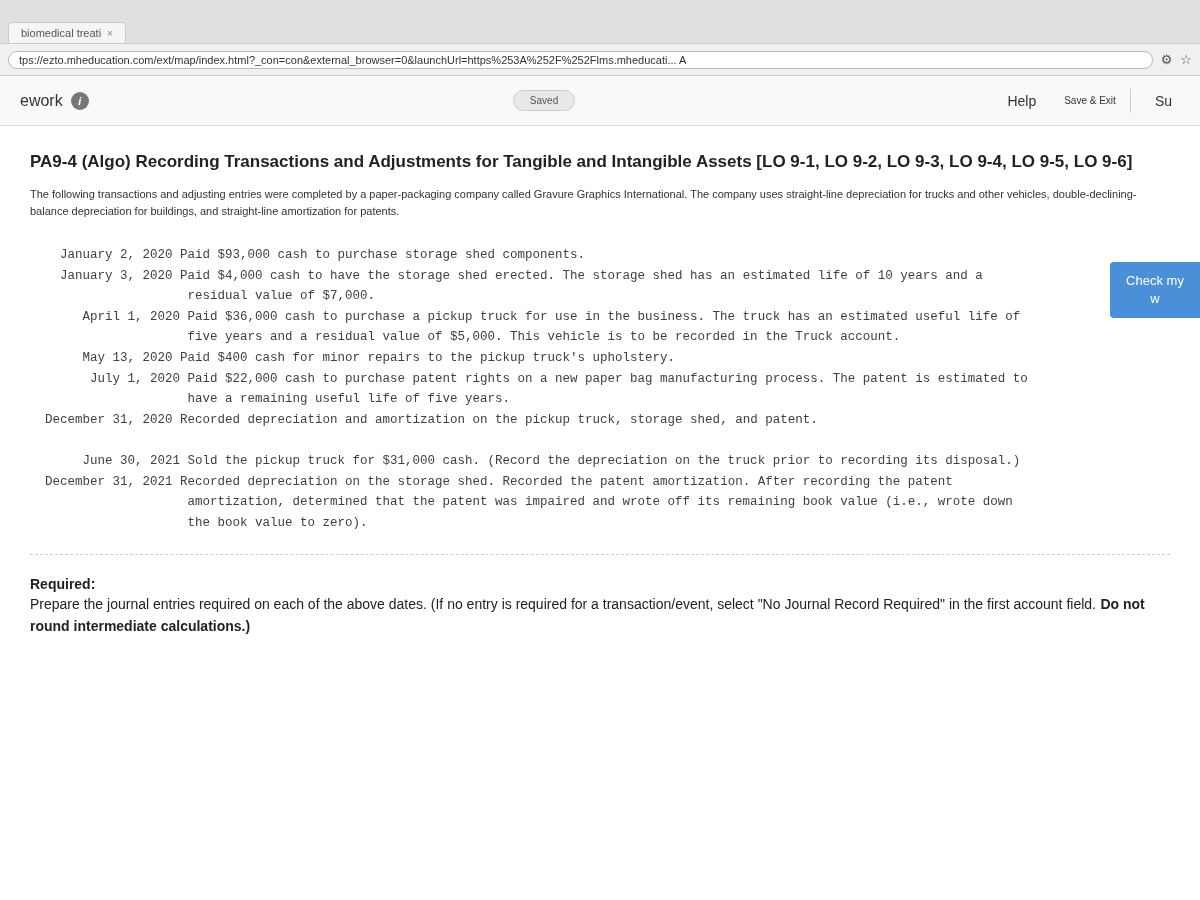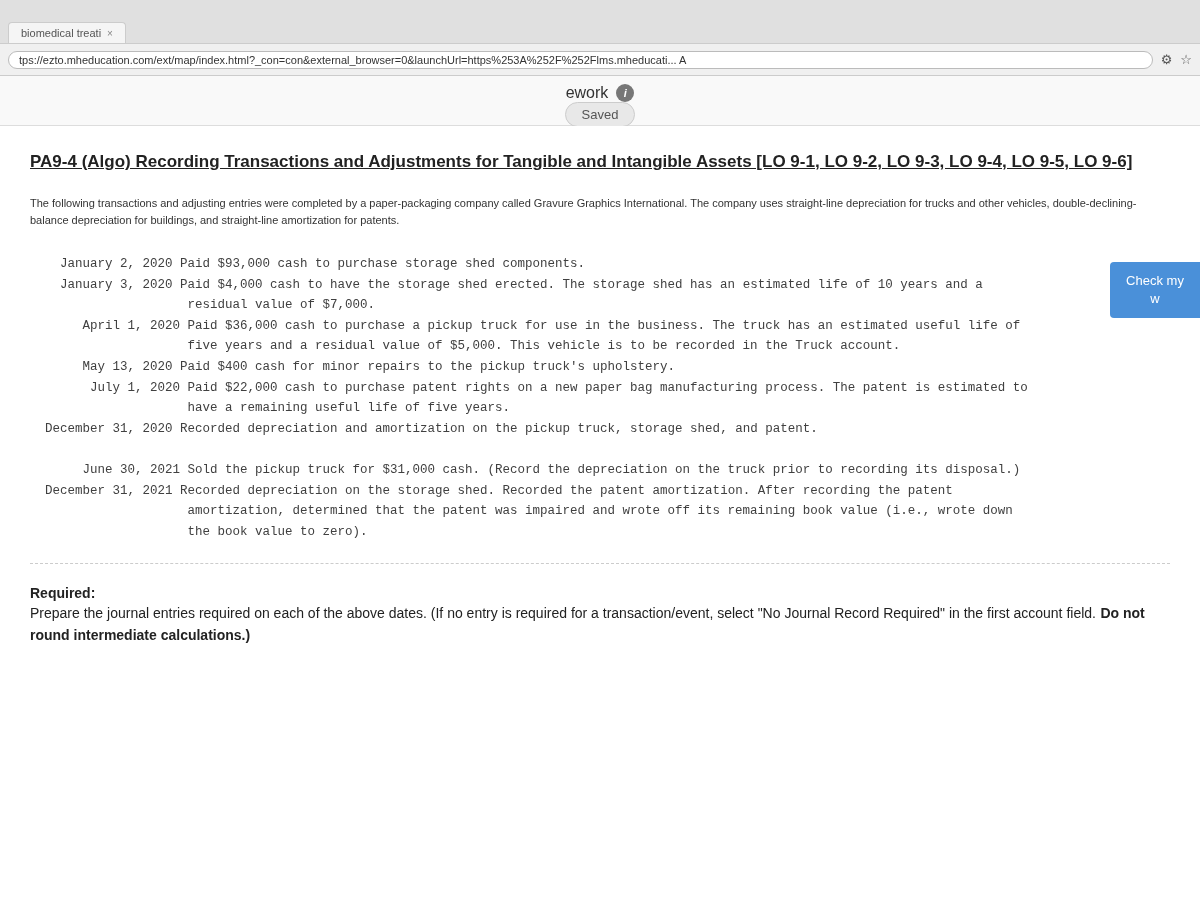--- a/index.html
+++ b/index.html
@@ -70,21 +70,20 @@
 
     
     .app-header {
       background: #f9f9f9;
       border-bottom: 1px solid #ddd;
       padding: 8px 20px;
       display: flex;
       align-items: center;
       justify-content: space-between;
       height: 50px;
-      flex-direction: column;
     }
     .header-left {
       display: flex;
       align-items: center;
       gap: 8px;
     }
     .homework-label {
       font-size: 16px;
       color: #333;
       font-weight: normal;
@@ -100,21 +99,21 @@
       align-items: center;
       justify-content: center;
       font-style: italic;
       font-weight: bold;
     }
     .saved-badge {
       background: #e8e8e8;
       border: 1px solid #ccc;
       border-radius: 14px;
       padding: 4px 16px;
-      font-size: 13px;
+      font-size: 10px;
       color: #555;
     }
     .header-right {
       display: flex;
       gap: 12px;
     }
     .header-btn {
       background: none;
       border: none;
       font-size: 14px;
@@ -158,23 +157,22 @@
       margin: 0;
       padding: 24px 30px 20px 30px;
       min-height: 780px;
       position: relative;
     }
 
     .page-title {
       font-size: 17px;
       font-weight: bold;
       color: #222;
-      margin-bottom: 21px;
+      margin-bottom: 12px;
       line-height: 1.4;
-      text-decoration: underline;
     }
 
     .intro-text {
       font-size: 11px;
       color: #333;
       line-height: 1.6;
       margin-bottom: 24px;
     }
 
     .transactions-block {

